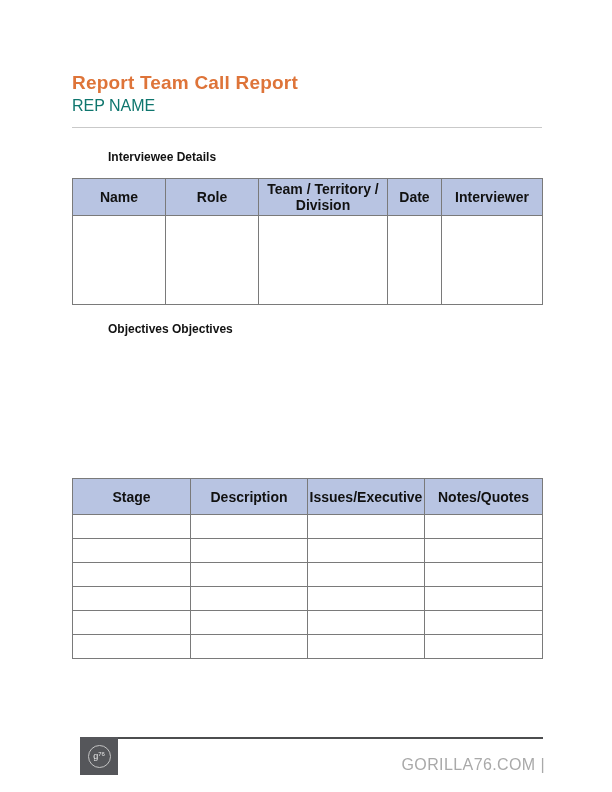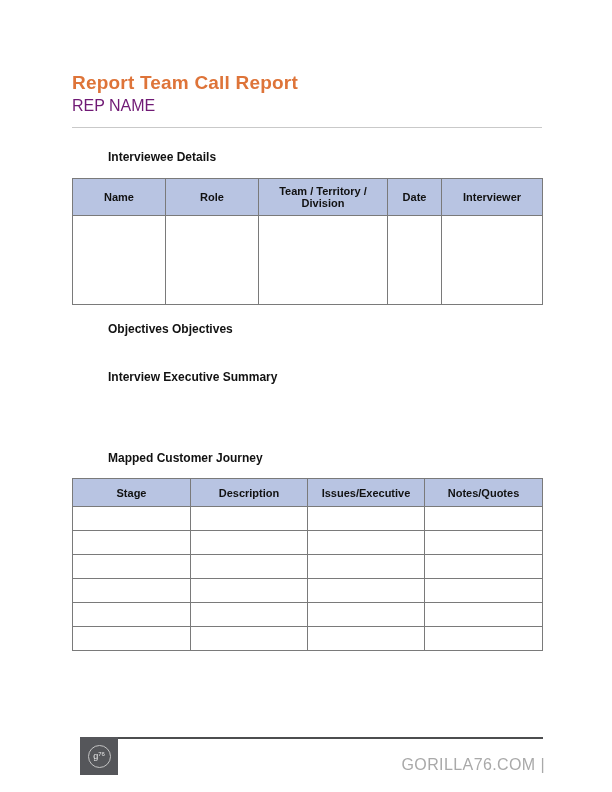--- a/index.html
+++ b/index.html
@@ -28,21 +28,21 @@
     font-weight: bold;
     color: var(--title-color);
     letter-spacing: 0.2px;
   }
   .rep-name {
     position: absolute;
     left: 72px;
     top: 97px;
     font-size: 16px;
     font-weight: normal;
-    color: #701a75;
+    color: #0f766e;
   }
   .header-divider {
     position: absolute;
     left: 72px;
     top: 127px;
     width: 470px;
     height: 0;
     border-top: 1px solid var(--divider-gray);
   }
   .section-heading {
@@ -62,37 +62,37 @@
     left: 72px;
     width: 470px;
     border-collapse: collapse;
     table-layout: fixed;
   }
   .doc-table th, .doc-table td {
     border: 1px solid var(--table-border);
   }
   .doc-table th {
     background: var(--table-header-bg);
-    font-size: 11px;
+    font-size: 14px;
     font-weight: bold;
     color: #111111;
     text-align: center;
     vertical-align: middle;
   }
   .doc-table td {
     background: #ffffff;
     font-size: 9.5px;
     color: #111111;
     vertical-align: top;
   }
   #interviewee-table { top: 178px; }
   #interviewee-table th { height: 37px; }
   #interviewee-table td { height: 89px; }
   #journey-table { top: 478px; }
-  #journey-table th { height: 28px; }
+  #journey-table th { height: 36px; }
   #journey-table td { height: 24px; }
   .footer-logo-square {
     position: absolute;
     left: 80px;
     top: 737px;
     width: 38px;
     height: 38px;
     background: var(--footer-dark);
     display: flex;
     align-items: center;
@@ -167,23 +167,21 @@
           <td></td>
           <td></td>
           <td></td>
           <td></td>
         </tr>
       </tbody>
     </table>
 
   <div class="section-heading" id="h-objectives">Objectives Objectives</div>
 
-  <div class="section-heading" id="h-exec-summary">Interview Executive Summary</div>
-
-  <div class="section-heading" id="h-journey">Mapped Customer Journey</div>
+
 
   <table class="doc-table" id="journey-table">
     <colgroup>
       <col style="width:118px">
         <col style="width:117px">
         <col style="width:117px">
         <col style="width:118px">
     </colgroup>
   <thead>
         <tr>

